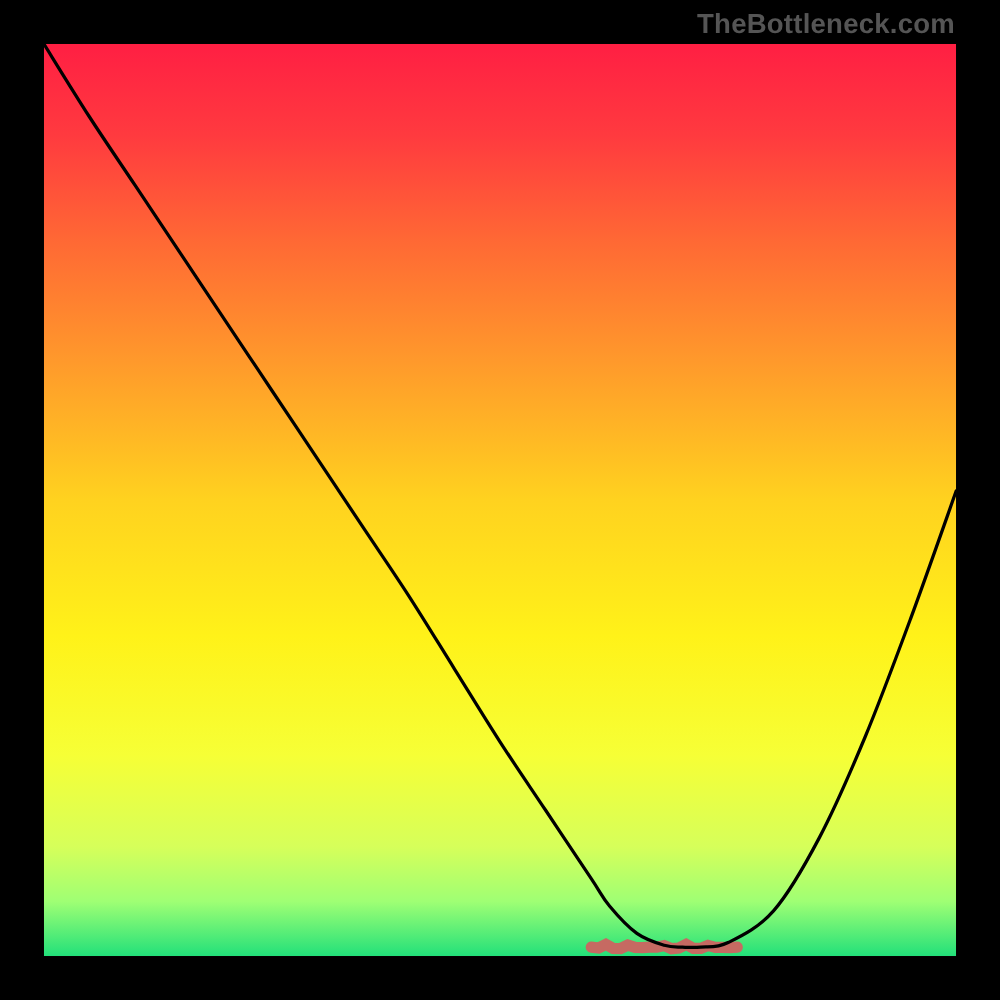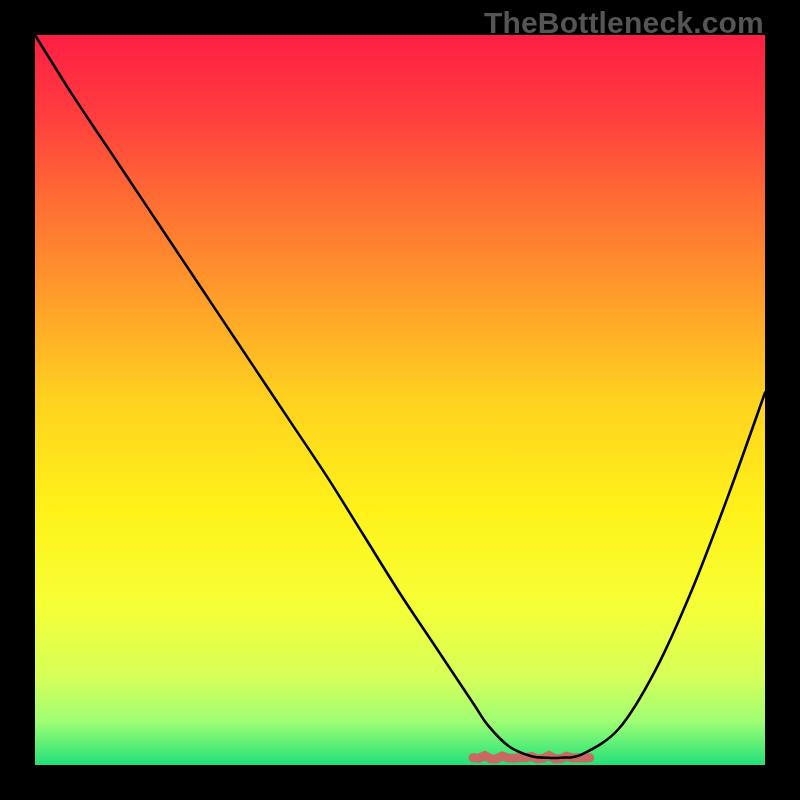--- a/index.html
+++ b/index.html
@@ -23,21 +23,21 @@
     top: 35px;
     width: 730px;
     height: 730px;
     overflow: hidden;
   }
   .watermark {
     position: absolute;
     right: 36px;
     top: 6px;
     color: #555;
-    font-size: 30px;
+    font-size: 22px;
     font-weight: 600;
     letter-spacing: 0.2px;
   }
   svg { display: block; }
 </style>
 </head>
 <body>
 
 <div class="frame">
 

